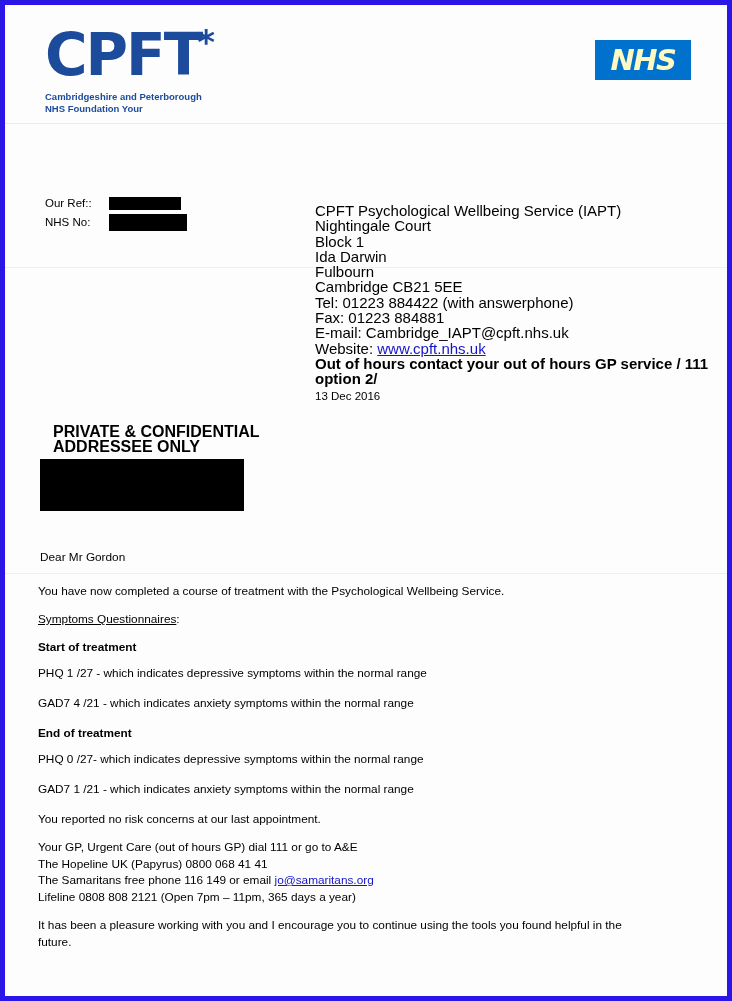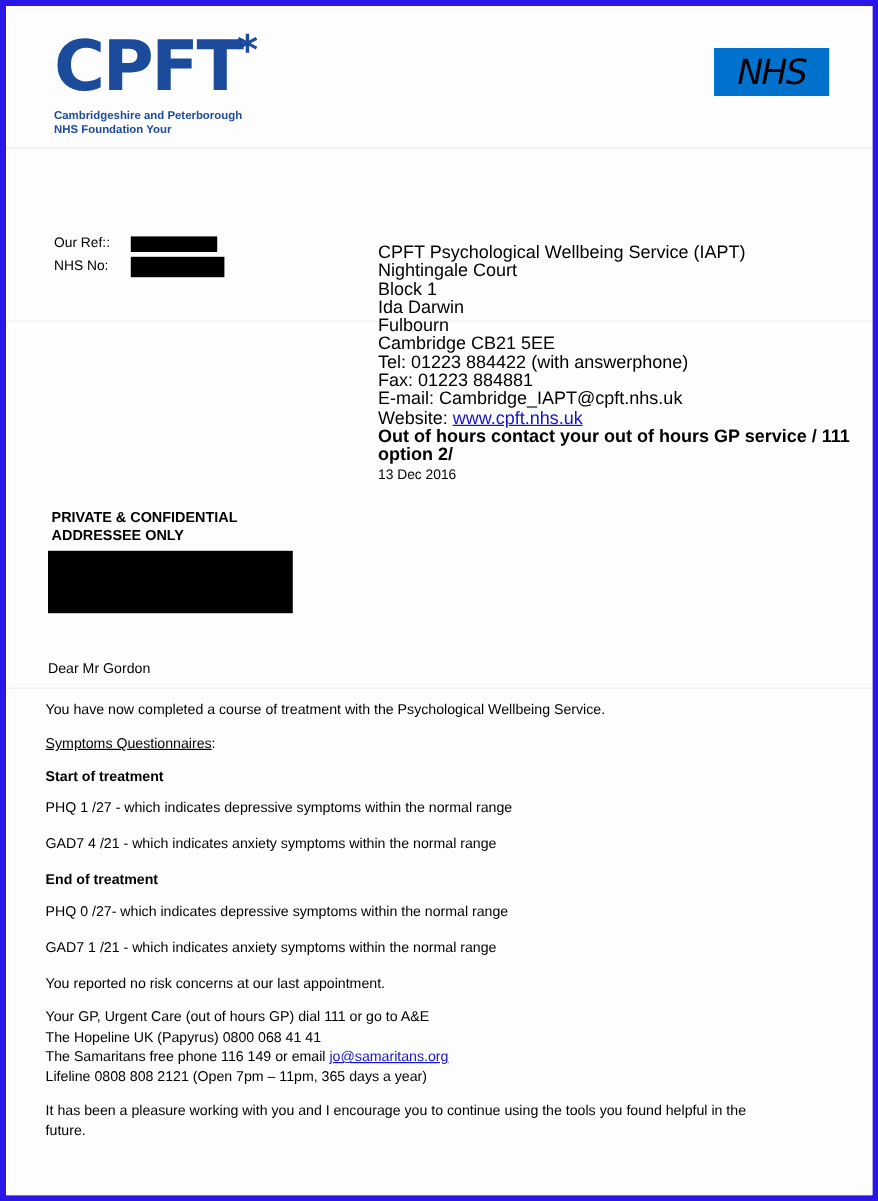--- a/index.html
+++ b/index.html
@@ -72,23 +72,23 @@
     color: #1c4b9c;
     line-height: 12px;
   }
   .nhs-logo {
     position: absolute;
     right: 36px;
     top: 35px;
     width: 96px;
     height: 40px;
     background: #0072ce;
-    color: #000000;
+    color: #fef9c3;
     font-family: "DejaVu Sans", sans-serif;
-    font-weight: normal;
+    font-weight: bold;
     font-size: 29px;
     letter-spacing: -1.5px;
     font-style: italic;
     display: flex;
     align-items: center;
     justify-content: center;
     line-height: 40px;
   }
 
   
@@ -126,23 +126,23 @@
   .date {
     position: absolute;
     left: 310px;
     top: 385px;
     font-size: 11.5px;
   }
 
   
   .private {
     position: absolute;
-    left: 38px;
+    left: 48px;
     top: 419px;
-    font-size: 12px;
+    font-size: 16px;
     font-weight: bold;
     line-height: 15px;
   }
   .addressee-redact {
     position: absolute;
     left: 35px;
     top: 454px;
     width: 204px;
     height: 52px;
     background: #000000;

